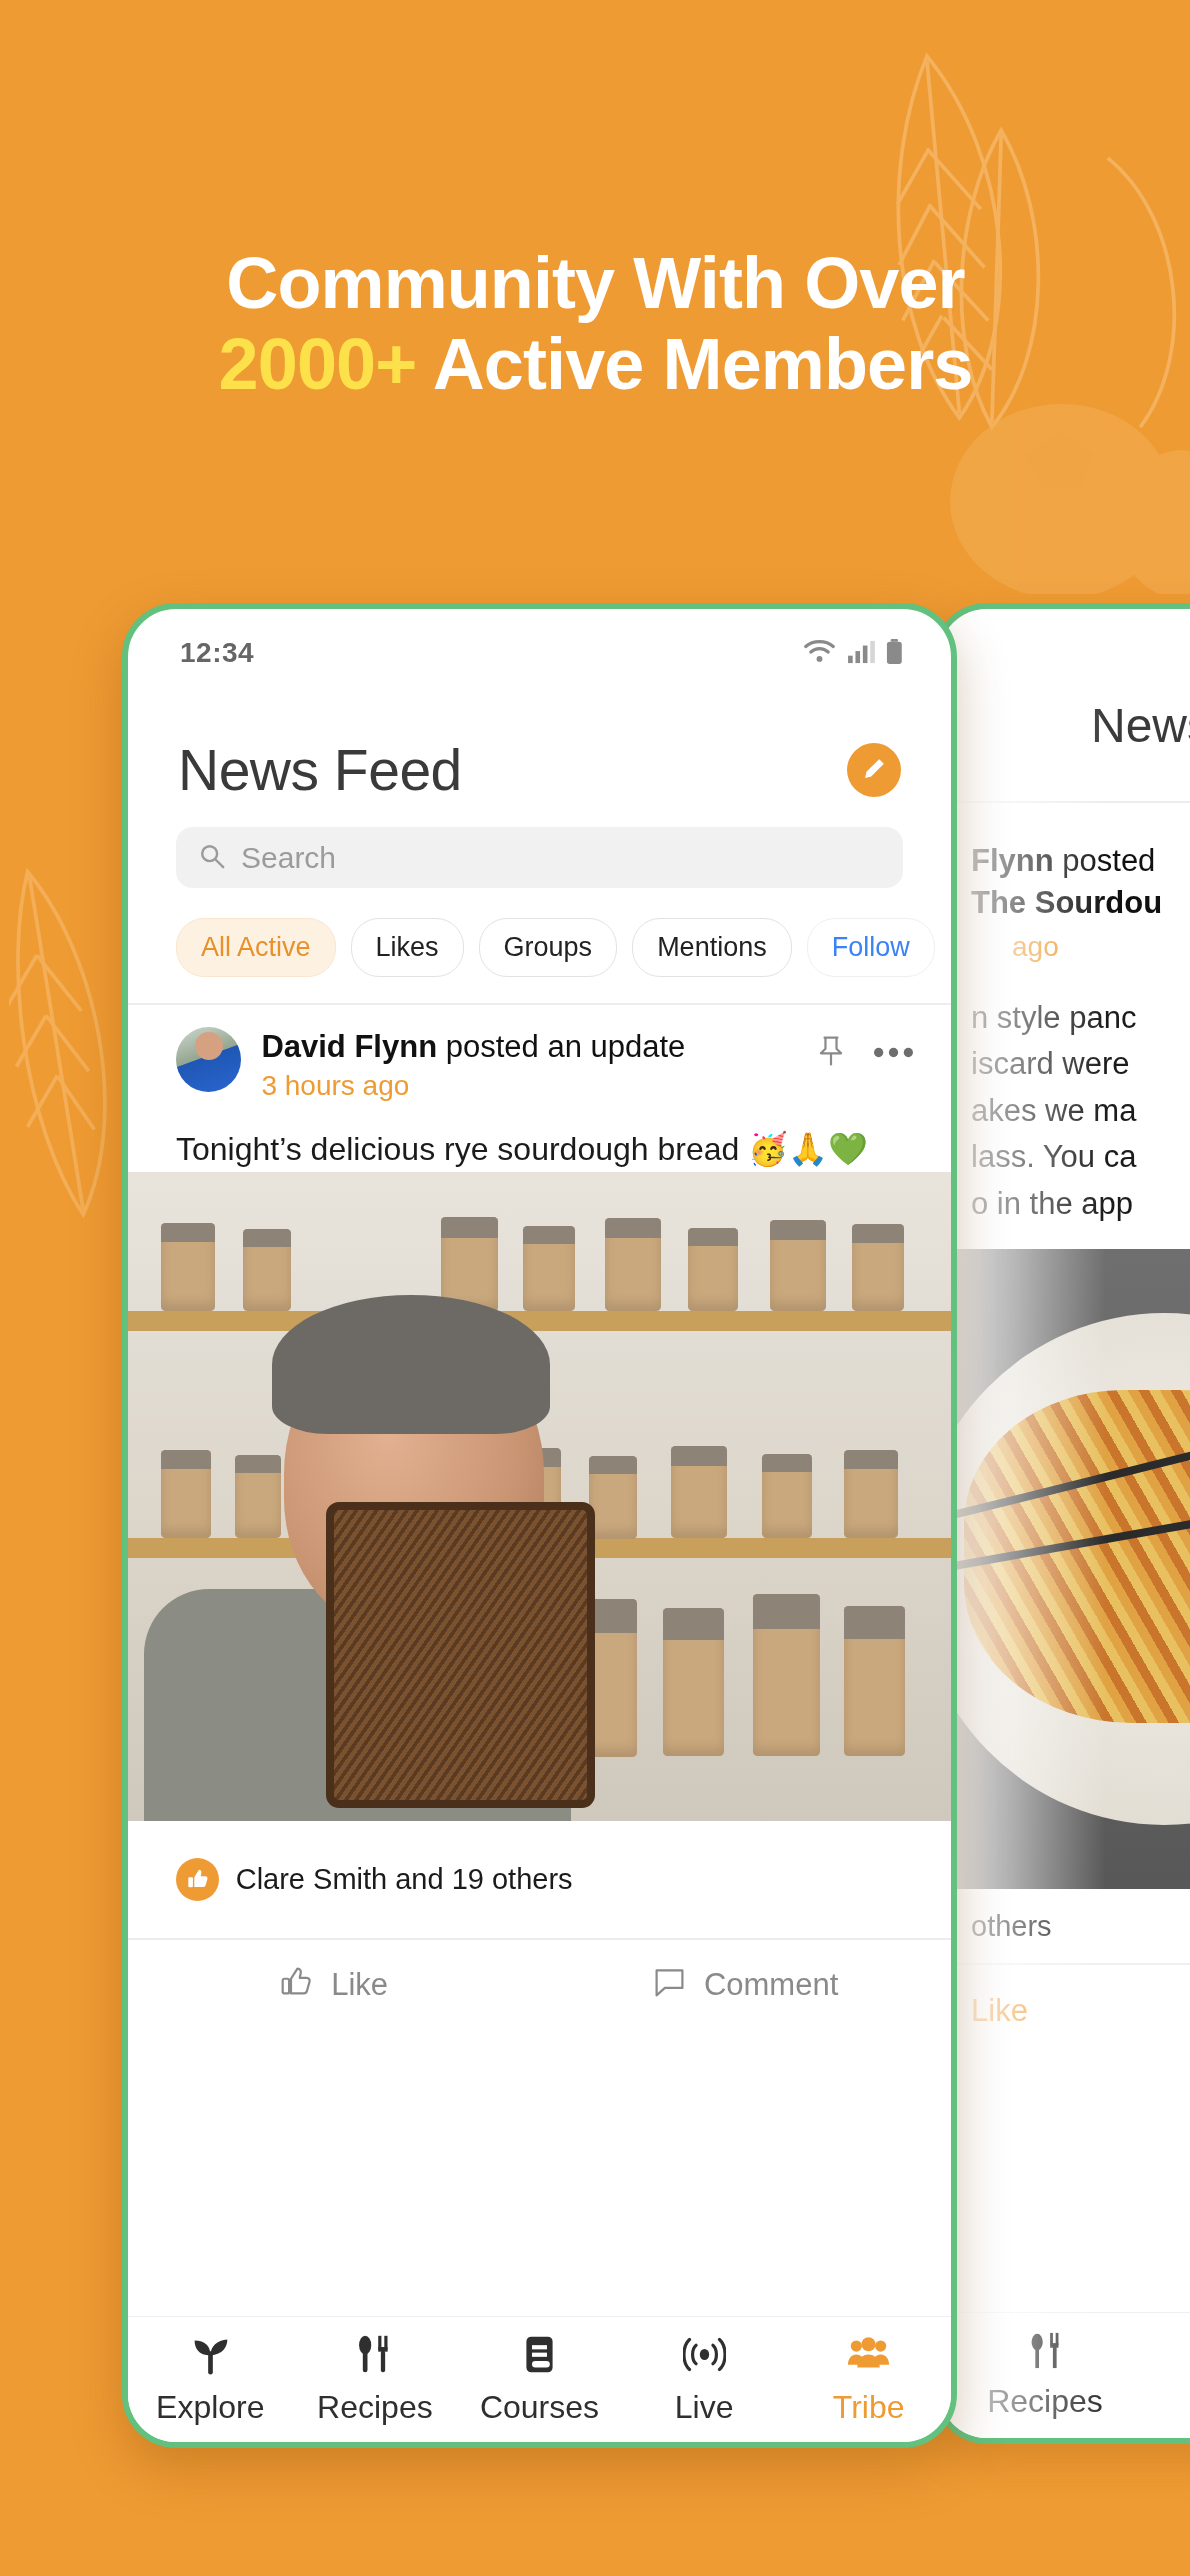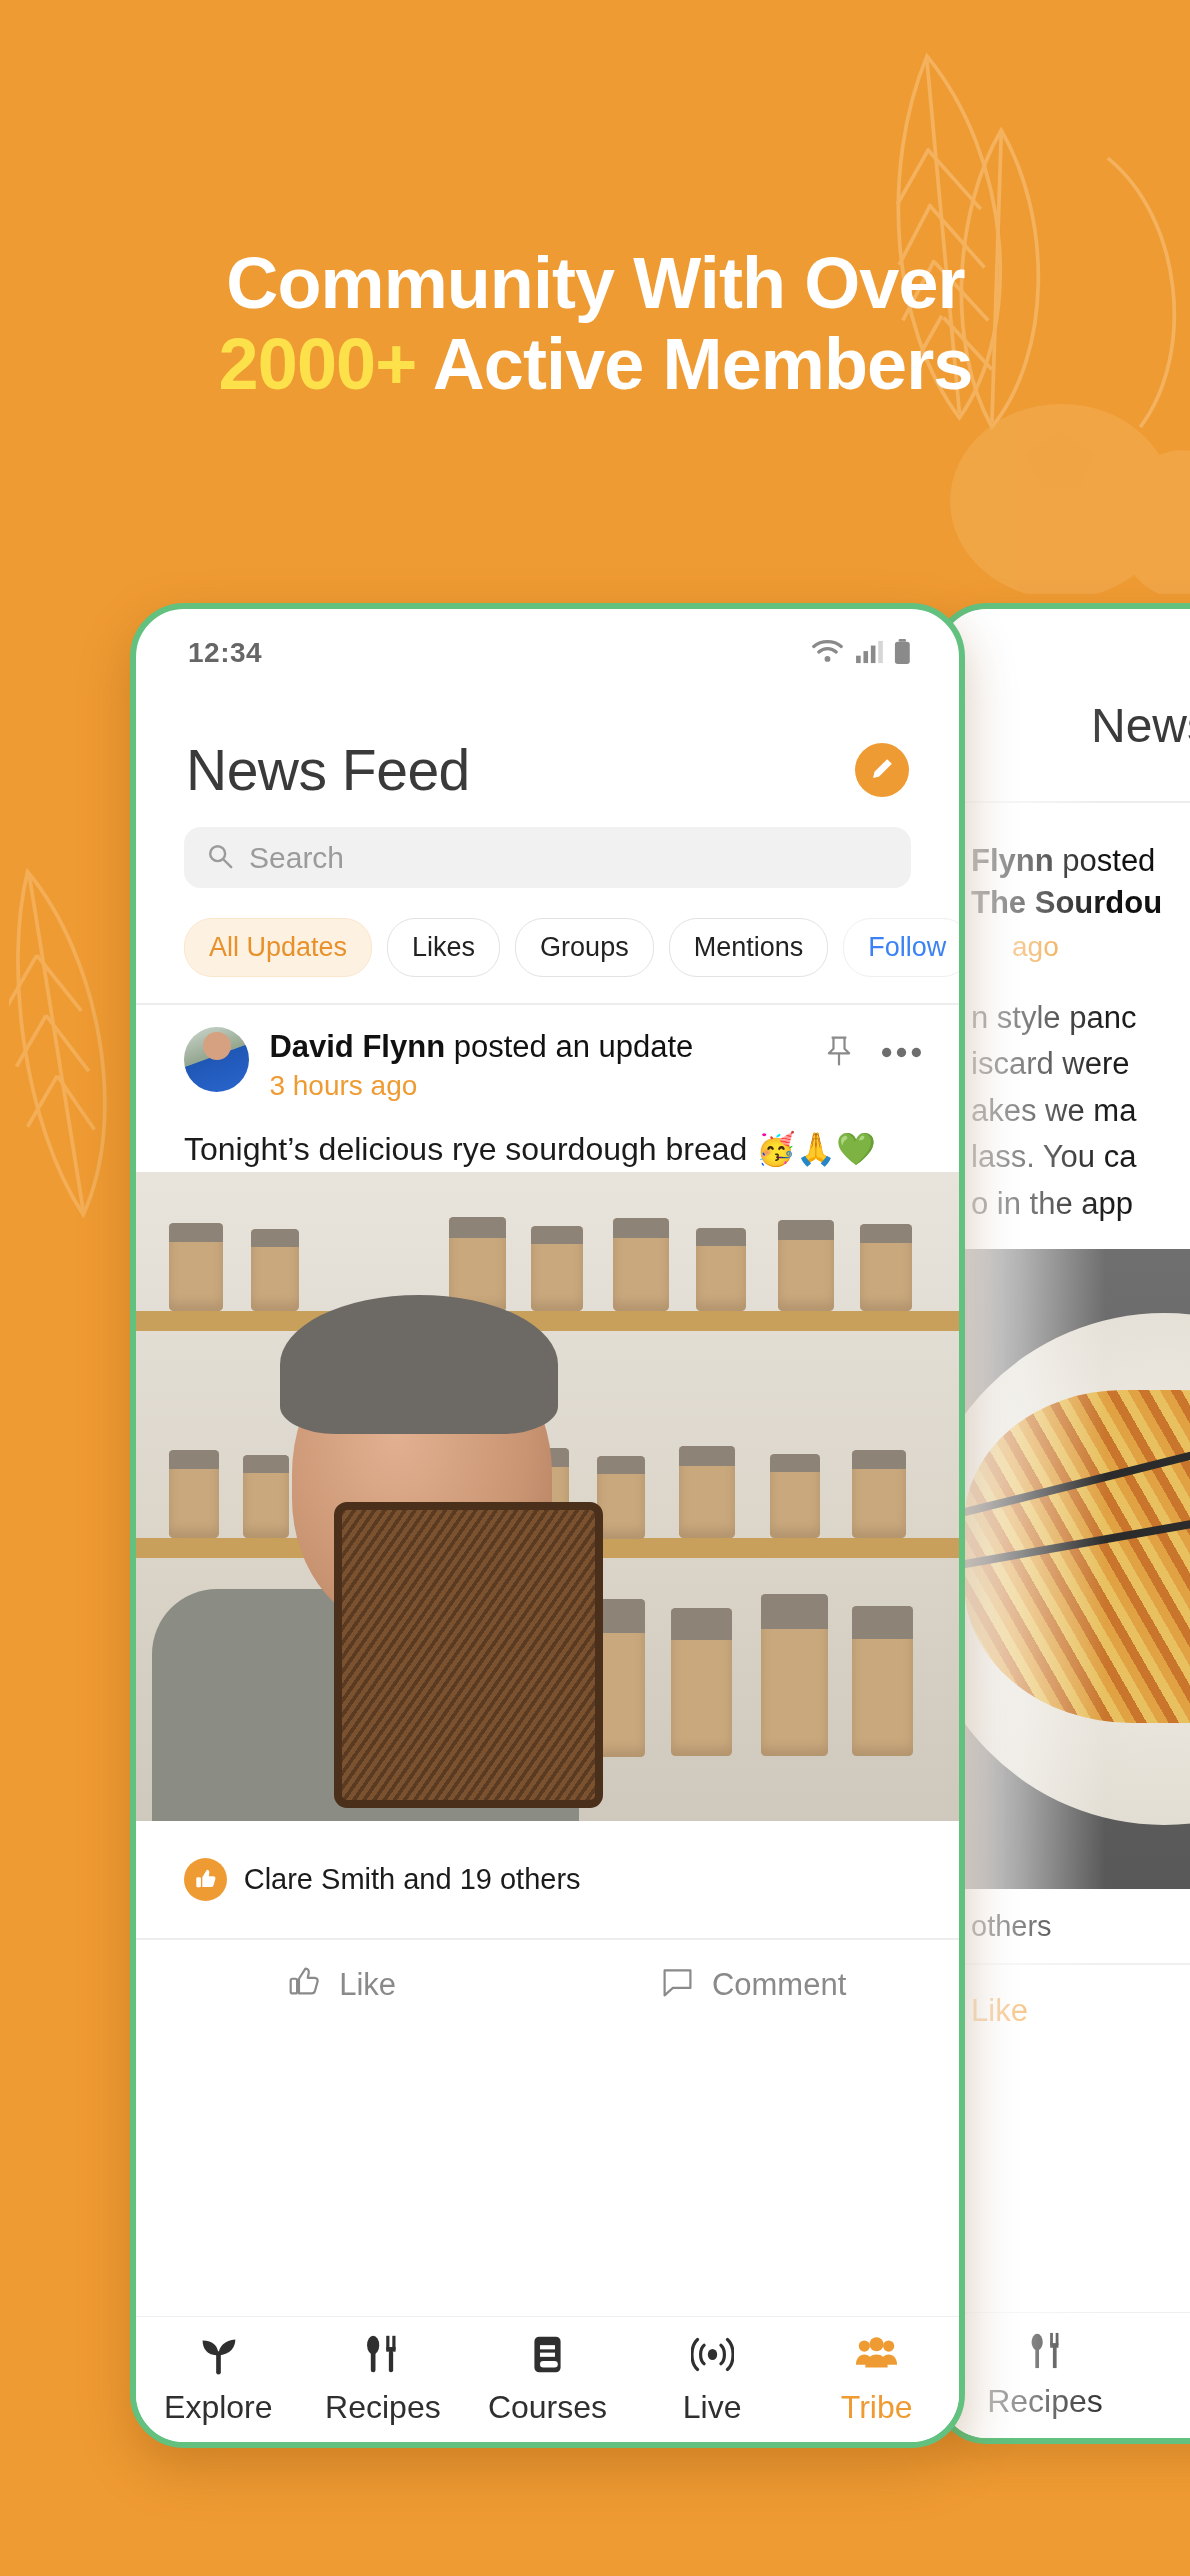--- a/index.html
+++ b/index.html
@@ -41,21 +41,21 @@
     border-radius:54px;
     overflow:hidden;
   }
   .phone-back {
     left:933px; top:603px;
     width:436px; height:1841px;
     z-index:4;
     box-shadow:0 16.7px 42px rgba(120,60,0,.20);
   }
   .phone-front {
-    left:130px; top:603px;
+    left:122px; top:603px;
     width:835px; height:1845px;
     z-index:6;
     box-shadow:0 20.4px 51px rgba(120,60,0,.28);
   }
 
   
   .statusbar {
     height:72px;
     display:flex; align-items:center; justify-content:space-between;
     padding:16.7px 48px 0 52px;
@@ -357,21 +357,21 @@
           <svg width="28" height="28" viewBox="0 0 30 30">
             <circle cx="12.5" cy="12.5" r="8" fill="none" stroke="#9B9B9B" stroke-width="2.6"></circle>
             <line x1="18.5" y1="18.5" x2="27" y2="27" stroke="#9B9B9B" stroke-width="2.6" stroke-linecap="round"></line>
           </svg>
         </span>
         <span class="search-placeholder">Search</span>
       </div>
     </div>
 
     <div class="chips">
-      <div class="chip active">All Updates</div>
+      <div class="chip active">All Active</div>
       <div class="chip">Likes</div>
       <div class="chip">Groups</div>
       <div class="chip">Mentions</div>
       <div class="chip muted">Follow</div>
     </div>
 
     <div class="divider"></div>
 
     <div class="post-head">
       <div class="avatar">

